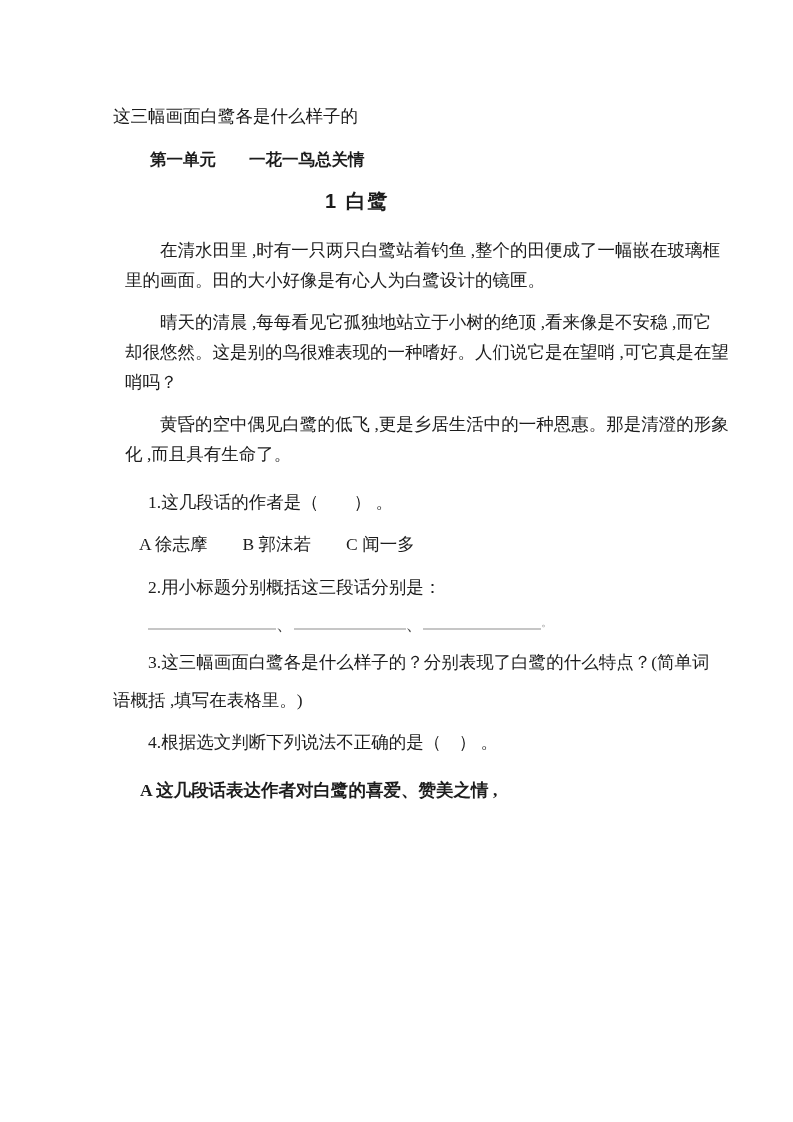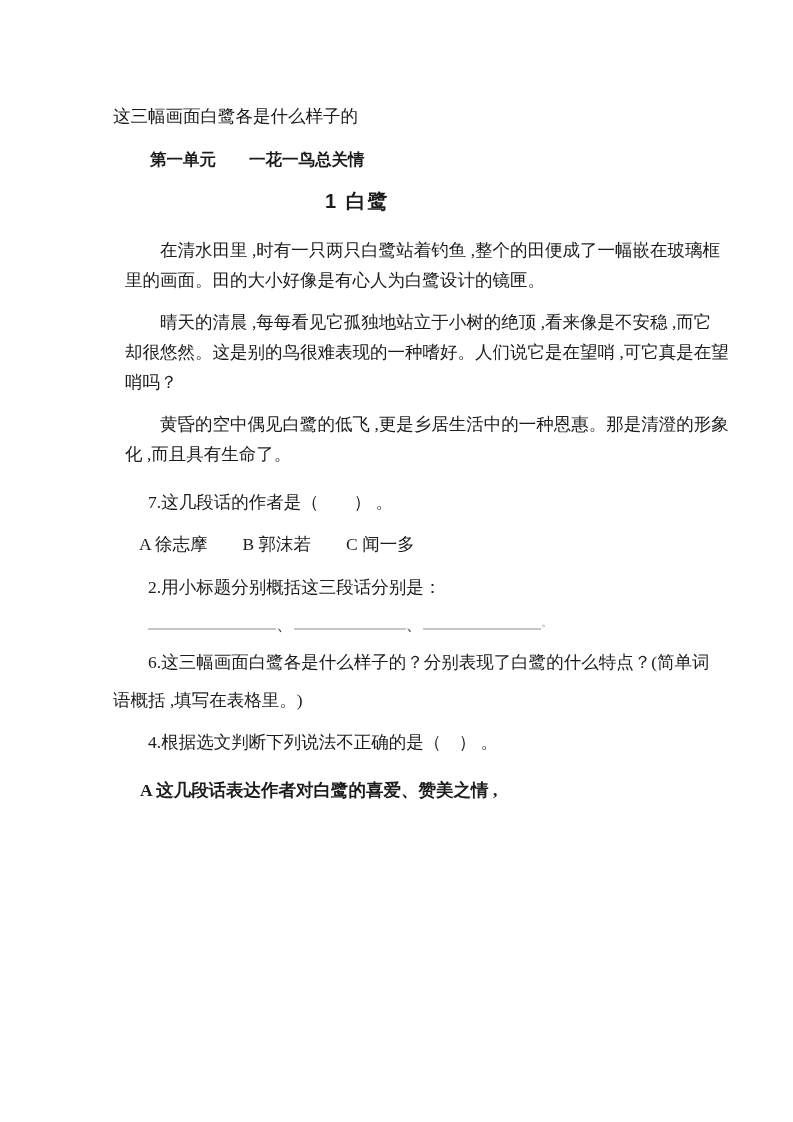--- a/index.html
+++ b/index.html
@@ -81,29 +81,29 @@
   <div class="para">在清水田里 ,时有一只两只白鹭站着钓鱼 ,整个的田便成了一幅嵌在玻璃框
 里的画面。田的大小好像是有心人为白鹭设计的镜匣。</div>
 
   <div class="para">晴天的清晨 ,每每看见它孤独地站立于小树的绝顶 ,看来像是不安稳 ,而它
 却很悠然。这是别的鸟很难表现的一种嗜好。人们说它是在望哨 ,可它真是在望
 哨吗？</div>
 
   <div class="para">黄昏的空中偶见白鹭的低飞 ,更是乡居生活中的一种恩惠。那是清澄的形象
 化 ,而且具有生命了。</div>
 
-  <div class="q-stem">7.这几段话的作者是（　　） 。</div>
+  <div class="q-stem">1.这几段话的作者是（　　） 。</div>
 
   <div class="options-line">A 徐志摩　　B 郭沫若　　C 闻一多</div>
 
   <div class="q-stem">2.用小标题分别概括这三段话分别是：</div>
 
   <div class="blank-row"><span class="blank w1"></span><span class="blank-sep">、</span><span class="blank w2"></span><span class="blank-sep">、</span><span class="blank w3"></span><span class="blank-end">。</span></div>
 
-  <div class="q3-stem">6.这三幅画面白鹭各是什么样子的？分别表现了白鹭的什么特点？(简单词
+  <div class="q3-stem">3.这三幅画面白鹭各是什么样子的？分别表现了白鹭的什么特点？(简单词
 语概括 ,填写在表格里。)</div>
 
 
   <div class="q4-stem">4.根据选文判断下列说法不正确的是（　） 。</div>
 
   <div class="q4-option first">A 这几段话表达作者对白鹭的喜爱、赞美之情 ,</div>
 
 
 </div>
 

